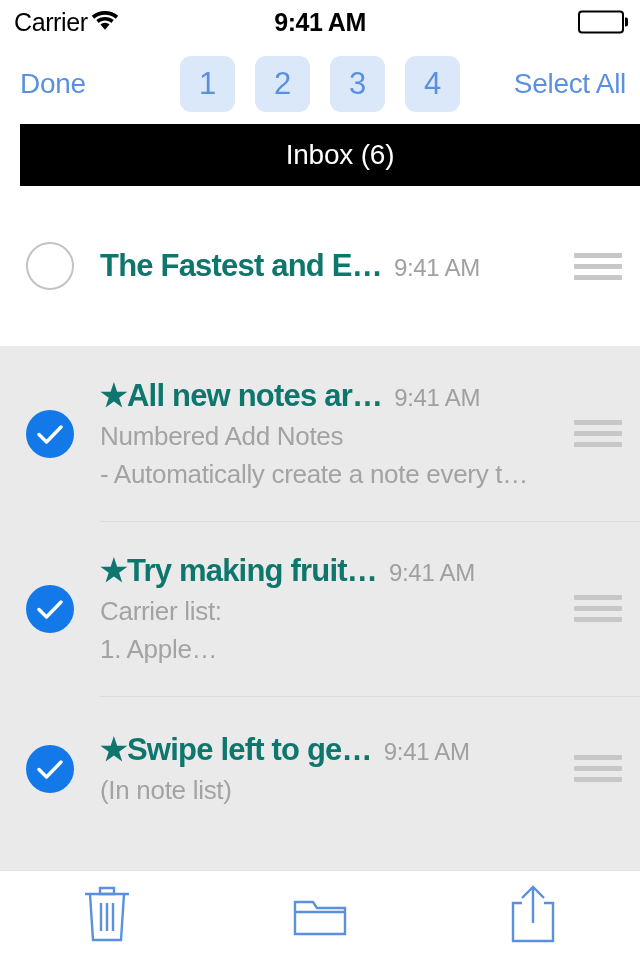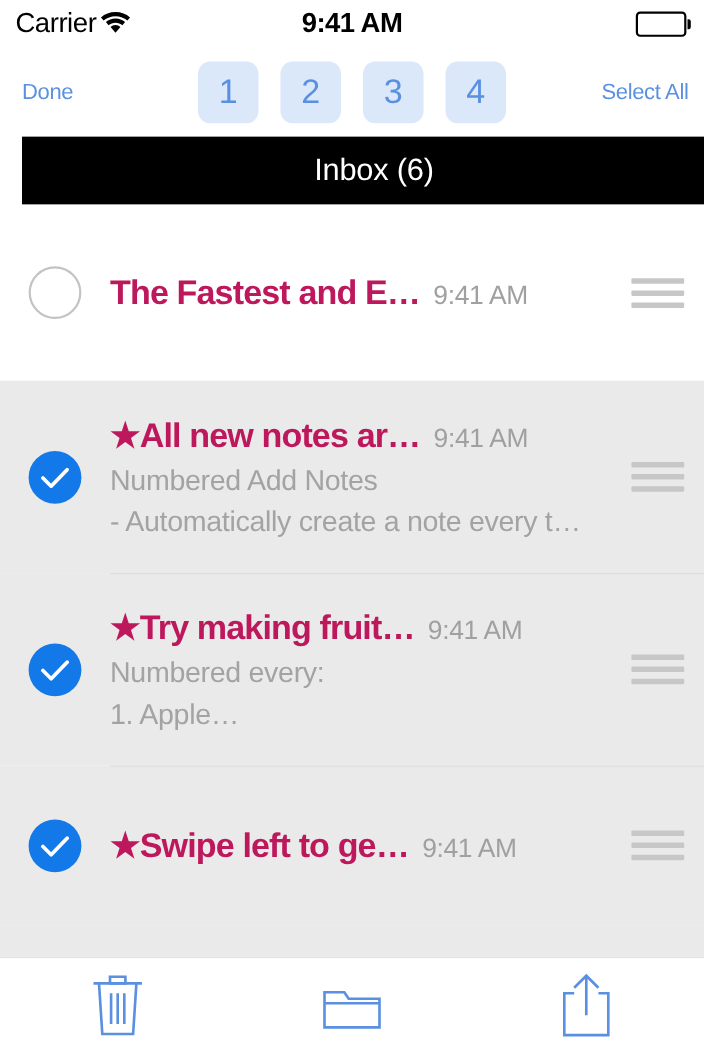--- a/index.html
+++ b/index.html
@@ -39,21 +39,21 @@
   .battery-cap {
     width:3px; height:9px; background:#000; border-radius:0 2px 2px 0; margin-left:1.5px;
   }
 
   
   .navbar {
     position:relative; height:80px; width:100%;
     display:flex; align-items:center; background:#fff;
   }
   .nav-btn-text {
-    font-size:20px; color:#5b90e0; letter-spacing:-0.3px;
+    font-size:28px; color:#5b90e0; letter-spacing:-0.3px;
     white-space:nowrap; cursor:pointer; background:none; border:none;
     font-family:"Liberation Sans", sans-serif;
   }
   .nav-done { position:absolute; left:20px; }
   .nav-selectall { position:absolute; right:14px; }
   .num-group {
     position:absolute; left:50%; transform:translateX(-50%);
     display:flex; gap:20px;
   }
   .num-btn {
@@ -95,21 +95,21 @@
   .circle-checked {
     width:48px; height:48px; border-radius:50%;
     background:#1479e8;
     display:flex; align-items:center; justify-content:center;
   }
   .row-body { flex:1 1 auto; min-width:0; padding-right:10px; }
   .title-line {
     display:flex; align-items:baseline; gap:12px; white-space:nowrap;
   }
   .row-title {
-    font-size:31px; color:#be185d; font-weight:bold; letter-spacing:-0.8px;
+    font-size:31px; color:#0f766e; font-weight:bold; letter-spacing:-0.8px;
     overflow:hidden; text-overflow:clip;
   }
   .row-time {
     font-size:24px; color:#a0a0a0; letter-spacing:-0.3px; flex:0 0 auto;
   }
   .preview-line {
     font-size:26px; color:#a3a3a3; letter-spacing:-0.3px;
     white-space:nowrap; margin-top:7px;
   }
   .handle-col {
@@ -220,21 +220,21 @@
             <svg width="26" height="20" viewBox="0 0 26 20">
               <path d="M2 10.5L9.5 18 24 3" fill="none" stroke="#fff" stroke-width="3.4" stroke-linecap="round" stroke-linejoin="round"></path>
             </svg>
           </span>
         </div>
         <div class="row-body">
           <div class="title-line">
             <span class="row-title">★Try making fruit…</span>
             <span class="row-time">9:41 AM</span>
           </div>
-          <div class="preview-line">Numbered every:</div>
+          <div class="preview-line">Carrier list:</div>
           <div class="preview-line">1. Apple…</div>
         </div>
         <div class="handle-col">
           <span class="handle-bar"></span>
           <span class="handle-bar"></span>
           <span class="handle-bar"></span>
         </div>
       </div>
       <div class="row selected" style="height: 145px;">
         <div class="row-sep"></div>
@@ -243,20 +243,21 @@
             <svg width="26" height="20" viewBox="0 0 26 20">
               <path d="M2 10.5L9.5 18 24 3" fill="none" stroke="#fff" stroke-width="3.4" stroke-linecap="round" stroke-linejoin="round"></path>
             </svg>
           </span>
         </div>
         <div class="row-body">
           <div class="title-line">
             <span class="row-title">★Swipe left to ge…</span>
             <span class="row-time">9:41 AM</span>
           </div>
+          <div class="preview-line">(In note list)</div>
         </div>
         <div class="handle-col">
           <span class="handle-bar"></span>
           <span class="handle-bar"></span>
           <span class="handle-bar"></span>
         </div>
       </div>
       <div class="list-filler" style="height: 29px;"></div>
     </div>
 

